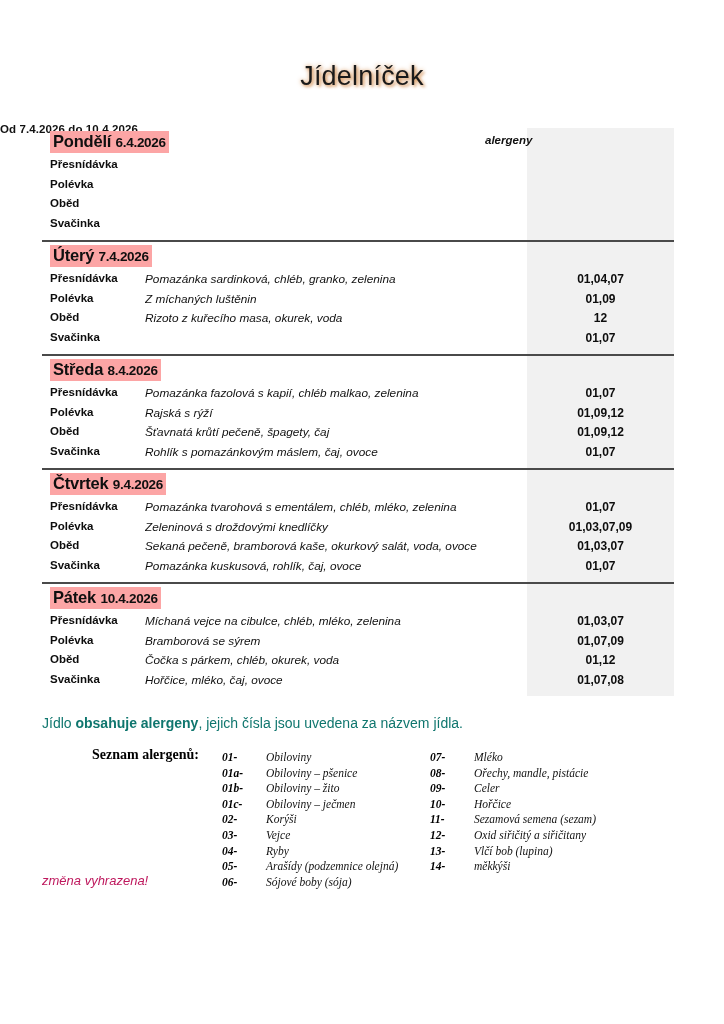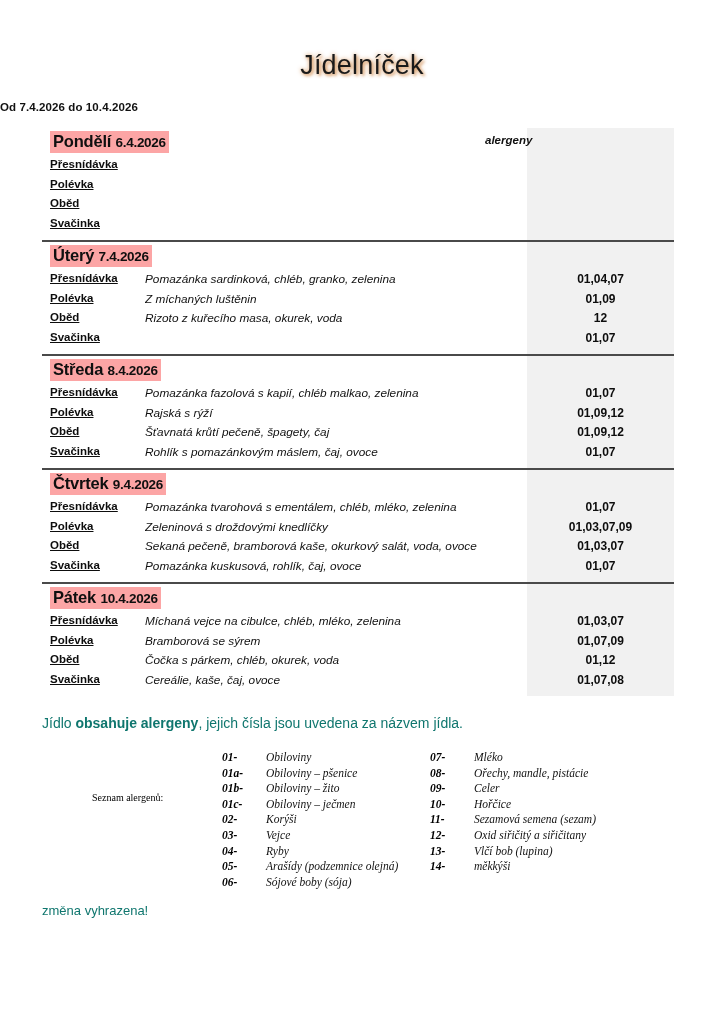--- a/index.html
+++ b/index.html
@@ -22,21 +22,21 @@
     background: #ffffff;
   }
 
   
   .title {
     text-align: center;
     font-size: 27px;
     font-weight: 400;
     letter-spacing: 0.2px;
     color: #1a1a1a;
-    margin: 4px;
+    margin: 15px;
     padding-top: 46px;
     text-shadow: 0 0 4px rgba(214,142,78,0.85), 2px 2px 3px rgba(200,120,50,0.55);
   }
   .subtitle {
     text-align: left;
     font-size: 11.5px;
     font-weight: bold;
     color: #111111;
     margin: 0;
     padding-top: 16px;
@@ -103,21 +103,20 @@
     height: 19.5px;
   }
   .meal-label {
     position: absolute;
     left: 8px;
     top: 2px;
     font-size: 11.5px;
     font-weight: bold;
     color: #0d0d0d;
     white-space: nowrap;
-    text-decoration: underline;
   }
   .meal-dish {
     position: absolute;
     left: 103px;
     top: 2px;
     width: 378px;
     font-size: 11.8px;
     font-style: italic;
     color: #111111;
     white-space: nowrap;
@@ -151,24 +150,23 @@
   .note b { font-weight: bold; }
 
   .legend {
     position: relative;
     font-family: "Liberation Serif", serif;
   }
   .legend-title {
     position: absolute;
     left: 50px;
     top: 0;
-    font-size: 10px;
-    font-weight: normal;
+    font-size: 14px;
+    font-weight: bold;
     color: #000;
-    margin-top: 45px;
   }
   .legend-col {
     position: absolute;
     top: 0;
   }
   .legend-col.left { left: 180px; }
   .legend-col.right { left: 388px; }
   .legend-item {
     position: relative;
     height: 15.6px;
@@ -184,23 +182,24 @@
   }
   .legend-name {
     font-size: 11.5px;
     font-style: italic;
     color: #111;
   }
 
   .closing {
     position: absolute;
     left: 42px;
-    top: 903px;
+    top: 873px;
     font-size: 13px;
-    color: #0f766e;
+    font-style: italic;
+    color: #be185d;
   }
 </style>
 </head>
 <body>
 
 <div class="page">
 
   <h1 class="title">Jídelníček</h1>
   <p class="subtitle">Od 7.4.2026 do 10.4.2026</p>
 
@@ -325,21 +324,21 @@
             <div class="meal-dish">Bramborová se sýrem</div>
             <div class="meal-codes">01,07,09</div>
           </div>
           <div class="meal-row">
             <div class="meal-label">Oběd</div>
             <div class="meal-dish">Čočka s párkem, chléb, okurek, voda</div>
             <div class="meal-codes">01,12</div>
           </div>
           <div class="meal-row">
             <div class="meal-label">Svačinka</div>
-            <div class="meal-dish">Cereálie, kaše, čaj, ovoce</div>
+            <div class="meal-dish">Hořčice, mléko, čaj, ovoce</div>
             <div class="meal-codes">01,07,08</div>
           </div>
           <div class="spacer"></div>
         </div>
       </div>
   </div>
 
   <div class="footer">
     <p class="note"><span>Jídlo </span><b>obsahuje alergeny</b><span>, jejich čísla jsou uvedena za názvem jídla.</span></p>
 

